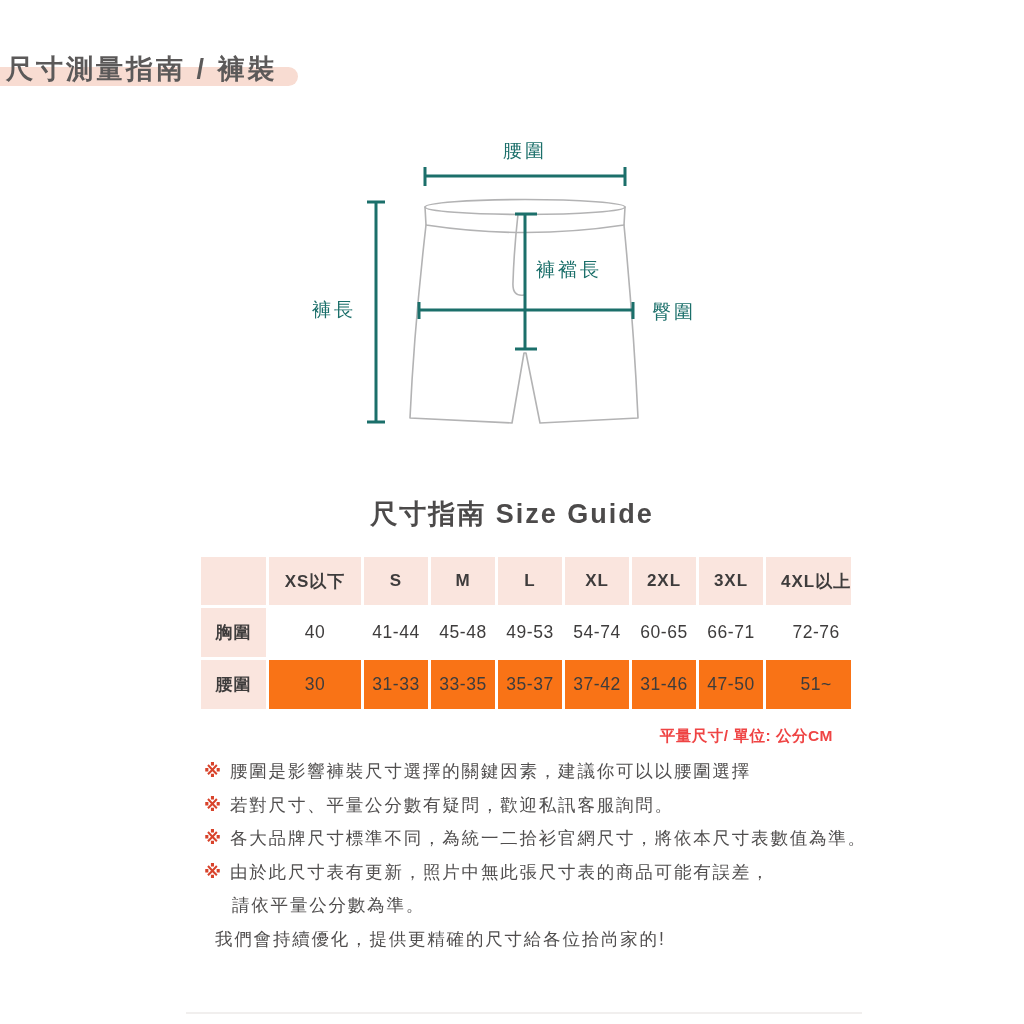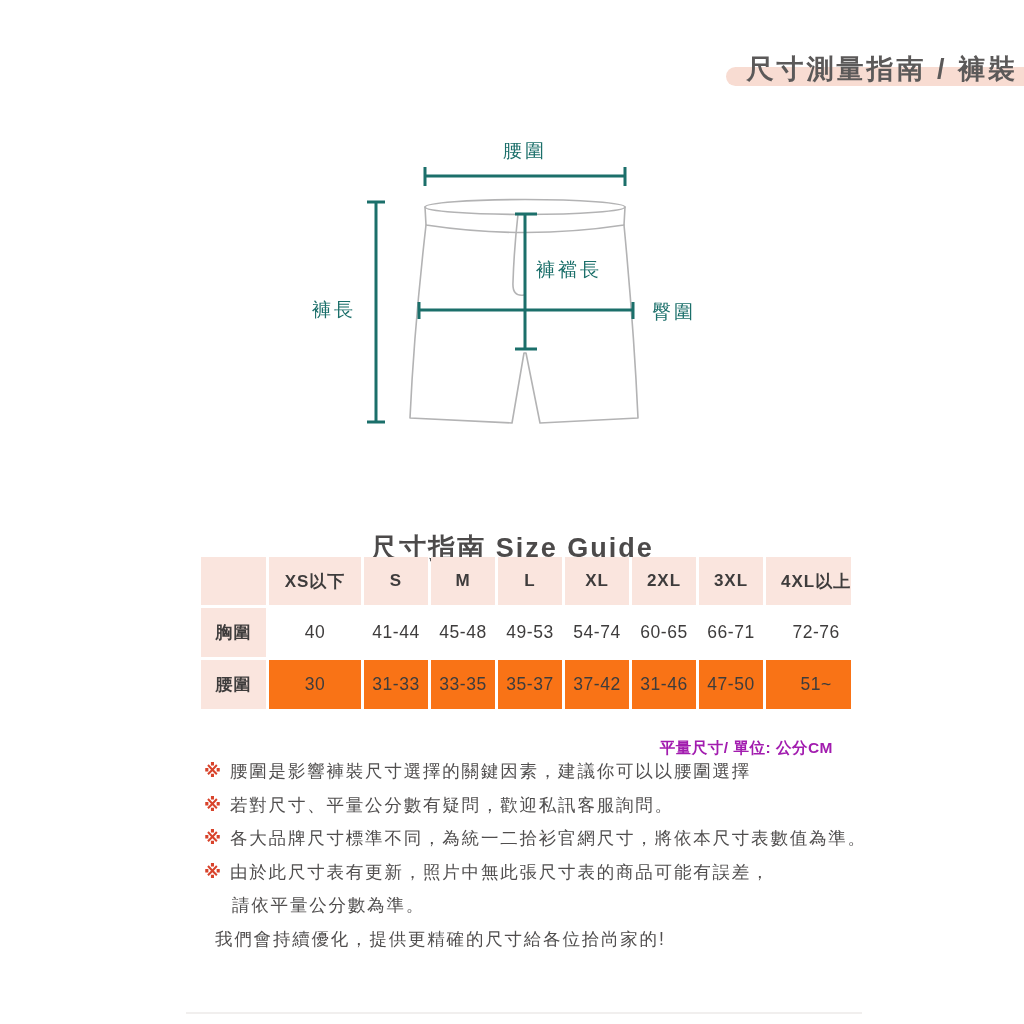--- a/index.html
+++ b/index.html
@@ -5,56 +5,56 @@
   * { margin:0; padding:0; box-sizing:border-box; }
   html,body { background:#ffffff; }
   body { font-family:"Liberation Sans","DejaVu Sans",sans-serif; }
   .page {
     position:relative; width:1024px; height:1024px;
     background:#ffffff; overflow:hidden; margin:0 auto;
     color:#4f4d4d;
   }
 
   
-  .title-wrap { position:absolute; top:50px; left:0; width:100%; text-align:right; }
+  .title-wrap { position:absolute; top:50px; left:0; width:100%; text-align:left; }
   .title-hl {
     position:relative; display:inline-block;
     font-size:27px; letter-spacing:3px; font-weight:600; color:#5b5959;
     line-height:38px; padding:0 6px; z-index:1; white-space:nowrap;
   }
   .title-hl::before {
     content:""; position:absolute; left:-14px; right:-14px; bottom:2px;
     height:19px; border-radius:11px; background:#f8dcd2; z-index:-1;
   }
 
   
   .diagram { position:absolute; left:300px; top:130px; width:440px; height:330px; }
   .diagram svg { display:block; }
   .dlabel { font-family:"Liberation Sans","DejaVu Sans",sans-serif; font-size:19px; fill:#1b6f6a; letter-spacing:3px; }
 
   
-  .sg-title { position:absolute; top:530px; left:0; width:100%; text-align:center;
+  .sg-title { position:absolute; top:496px; left:0; width:100%; text-align:center;
     font-size:27px; letter-spacing:2px; font-weight:600; color:#4c4a4a; }
 
   table.size-table { position:absolute; left:198px; top:554px; border-collapse:separate; border-spacing:3px; }
   .size-table td {
     text-align:center; vertical-align:middle;
     font-size:17px; color:#3e3c3c; letter-spacing:1px; white-space:nowrap;
   }
   .size-table tr.hdr td { height:48px; background:#fae5de; font-weight:600; }
   .size-table tr.body td { height:49px;margin-top:6px; }
   .size-table td.rowlabel { background:#fae5de; font-weight:600; font-size:17px; }
   .size-table tr.r0 td.val { background:#ffffff; }
   .size-table tr.r1 td.val { background:#f97316; }
   .size-table td.val { font-size:17.5px; font-weight:400; letter-spacing:0.5px; }
   .c0{width:65px;} .c1{width:92px;} .c2,.c3,.c4,.c5,.c6,.c7{width:64px;} .c8{width:84px;padding-left:15px;}
 
   .tbl-caption {
     position:absolute; left:198px; top:726px; width:635px; text-align:right;
-    font-size:15.5px; font-weight:600; letter-spacing:0.5px; color:#a21caf; white-space:nowrap;margin-top:12px;
+    font-size:15.5px; font-weight:600; letter-spacing:0.5px; color:#ef4444; white-space:nowrap;
   }
 
   
   .notes { position:absolute; left:204px; top:760px; width:680px; }
   .note { display:flex; align-items:flex-start; margin-bottom:11px; white-space:nowrap; }
   .note .mark { color:#d8432b; font-weight:600; font-size:17.5px; line-height:22.5px; margin-right:9px; flex:none; }
   .note .txt { color:#504e4e; font-size:17.5px; line-height:22.5px; letter-spacing:1.8px; }
   .note.cont { padding-left:28px; }
   .note.footer { padding-left:11px; }
 

